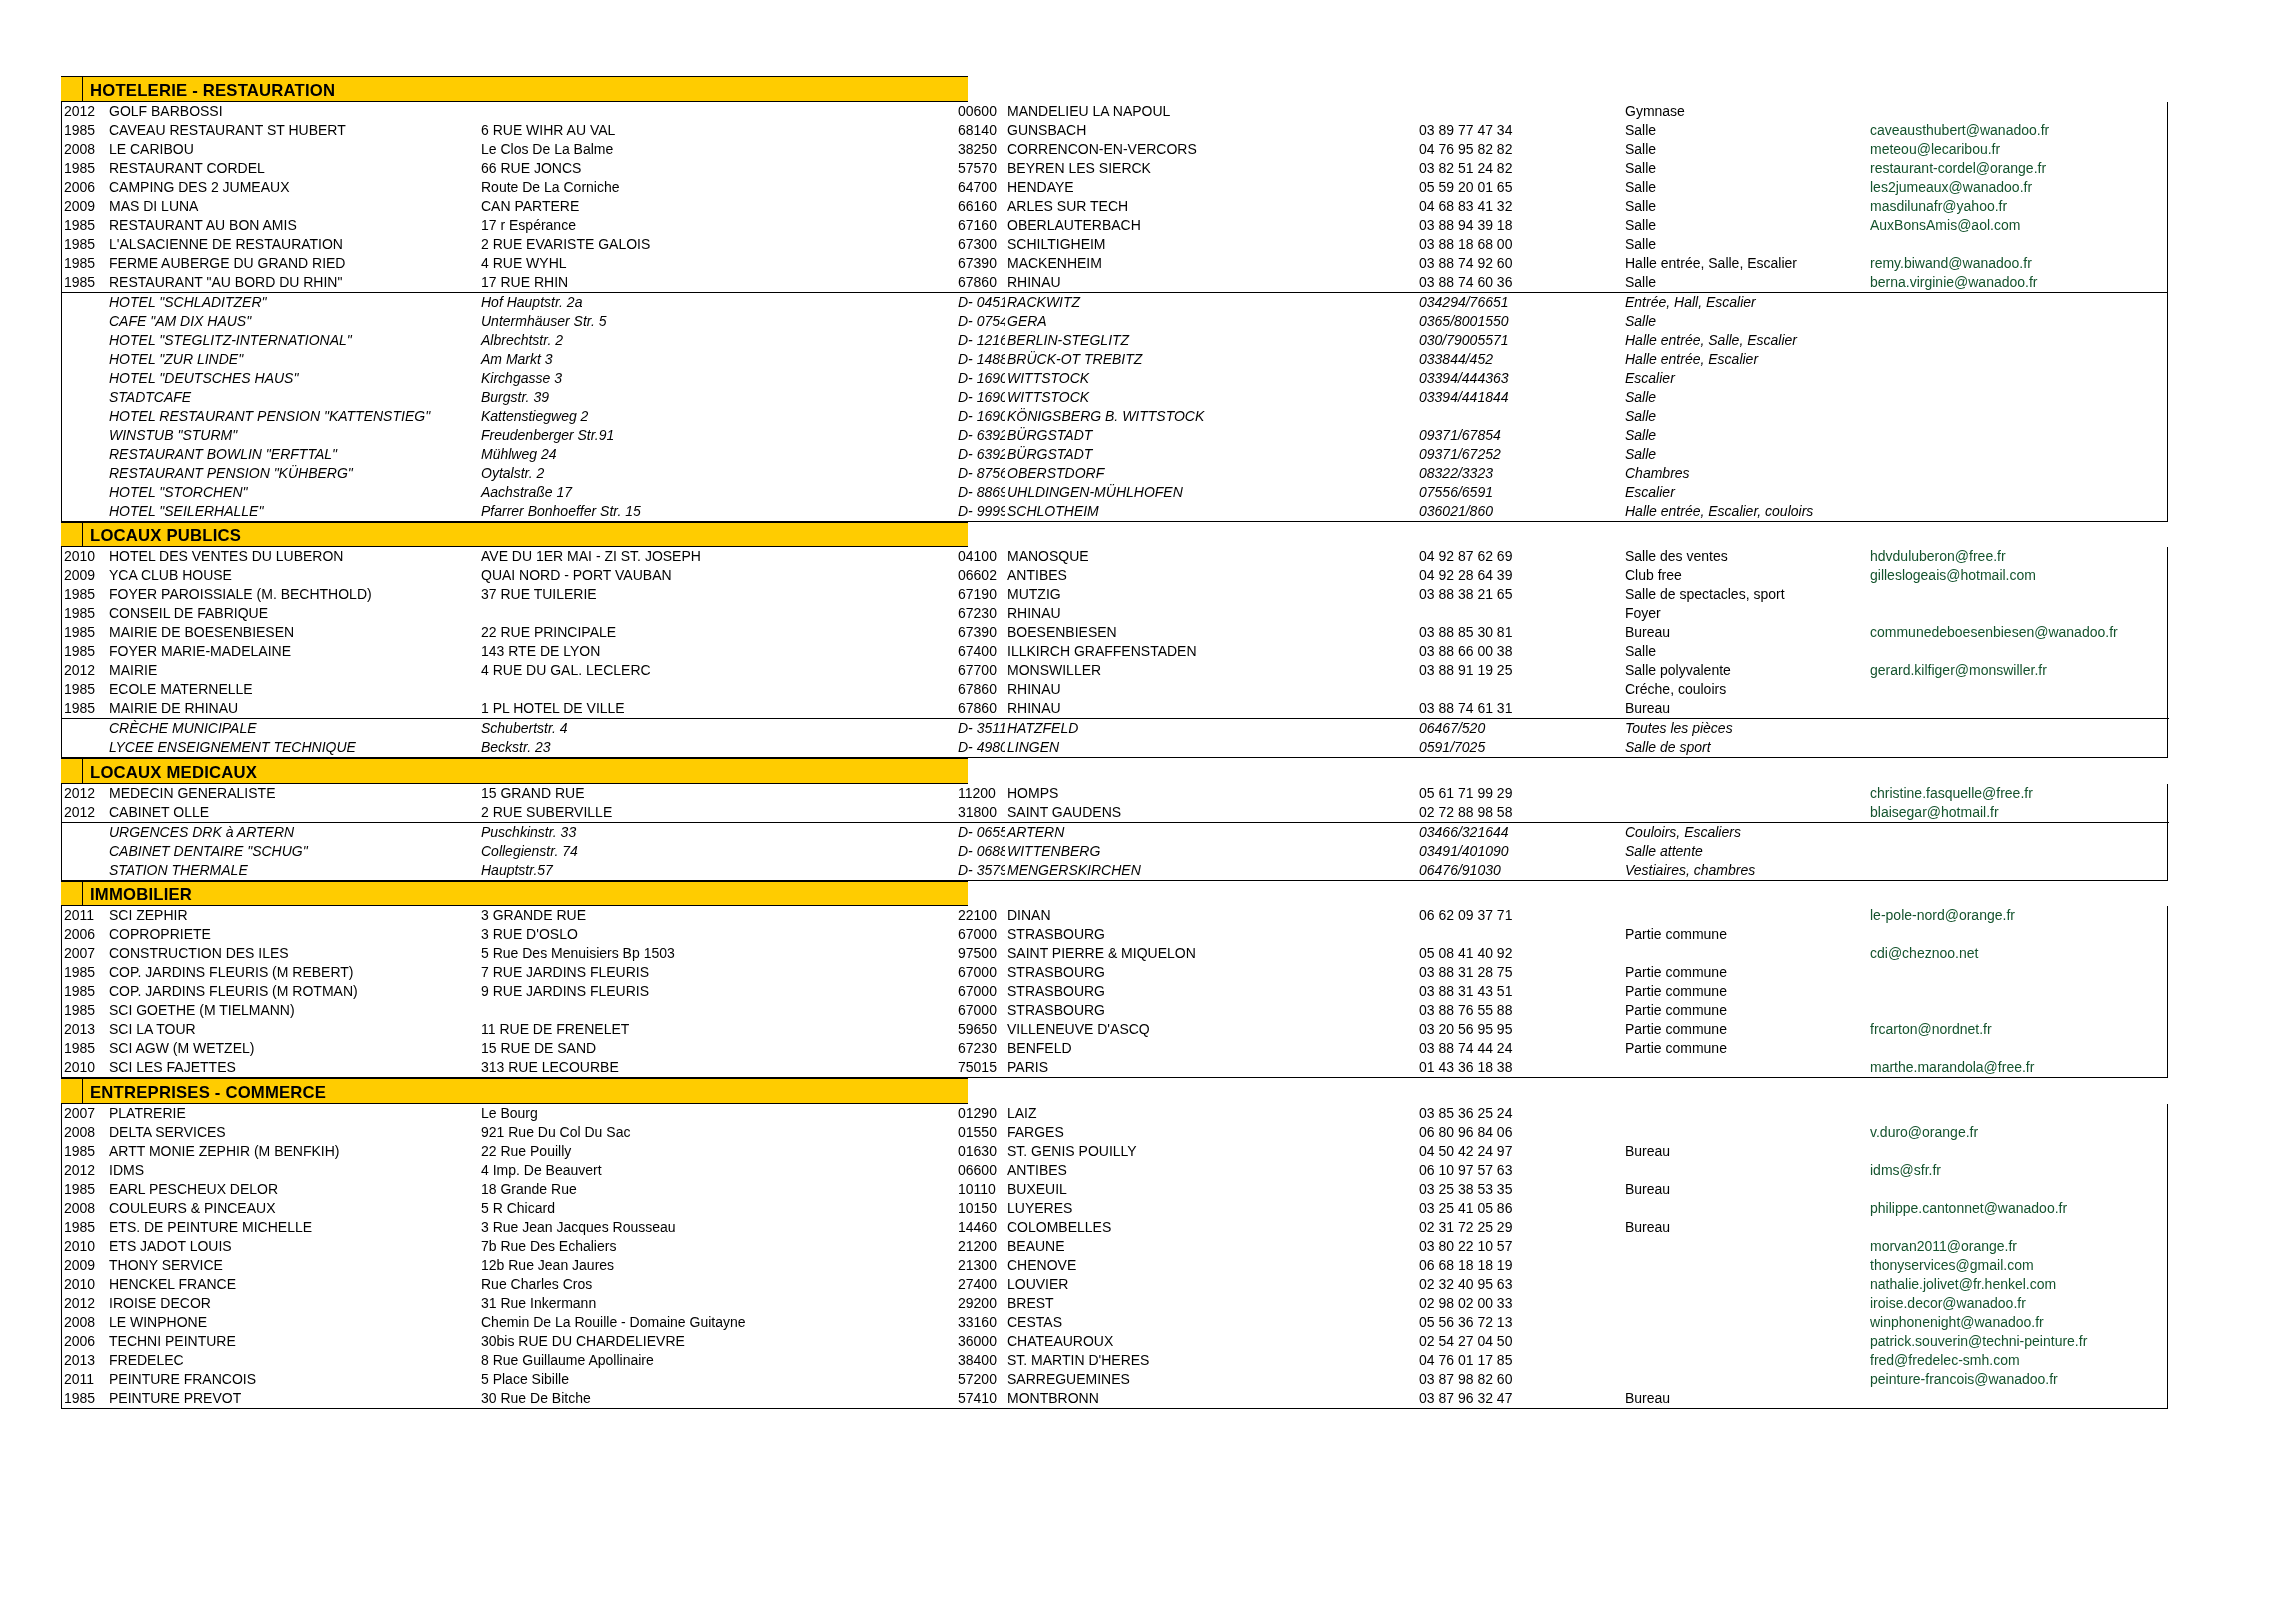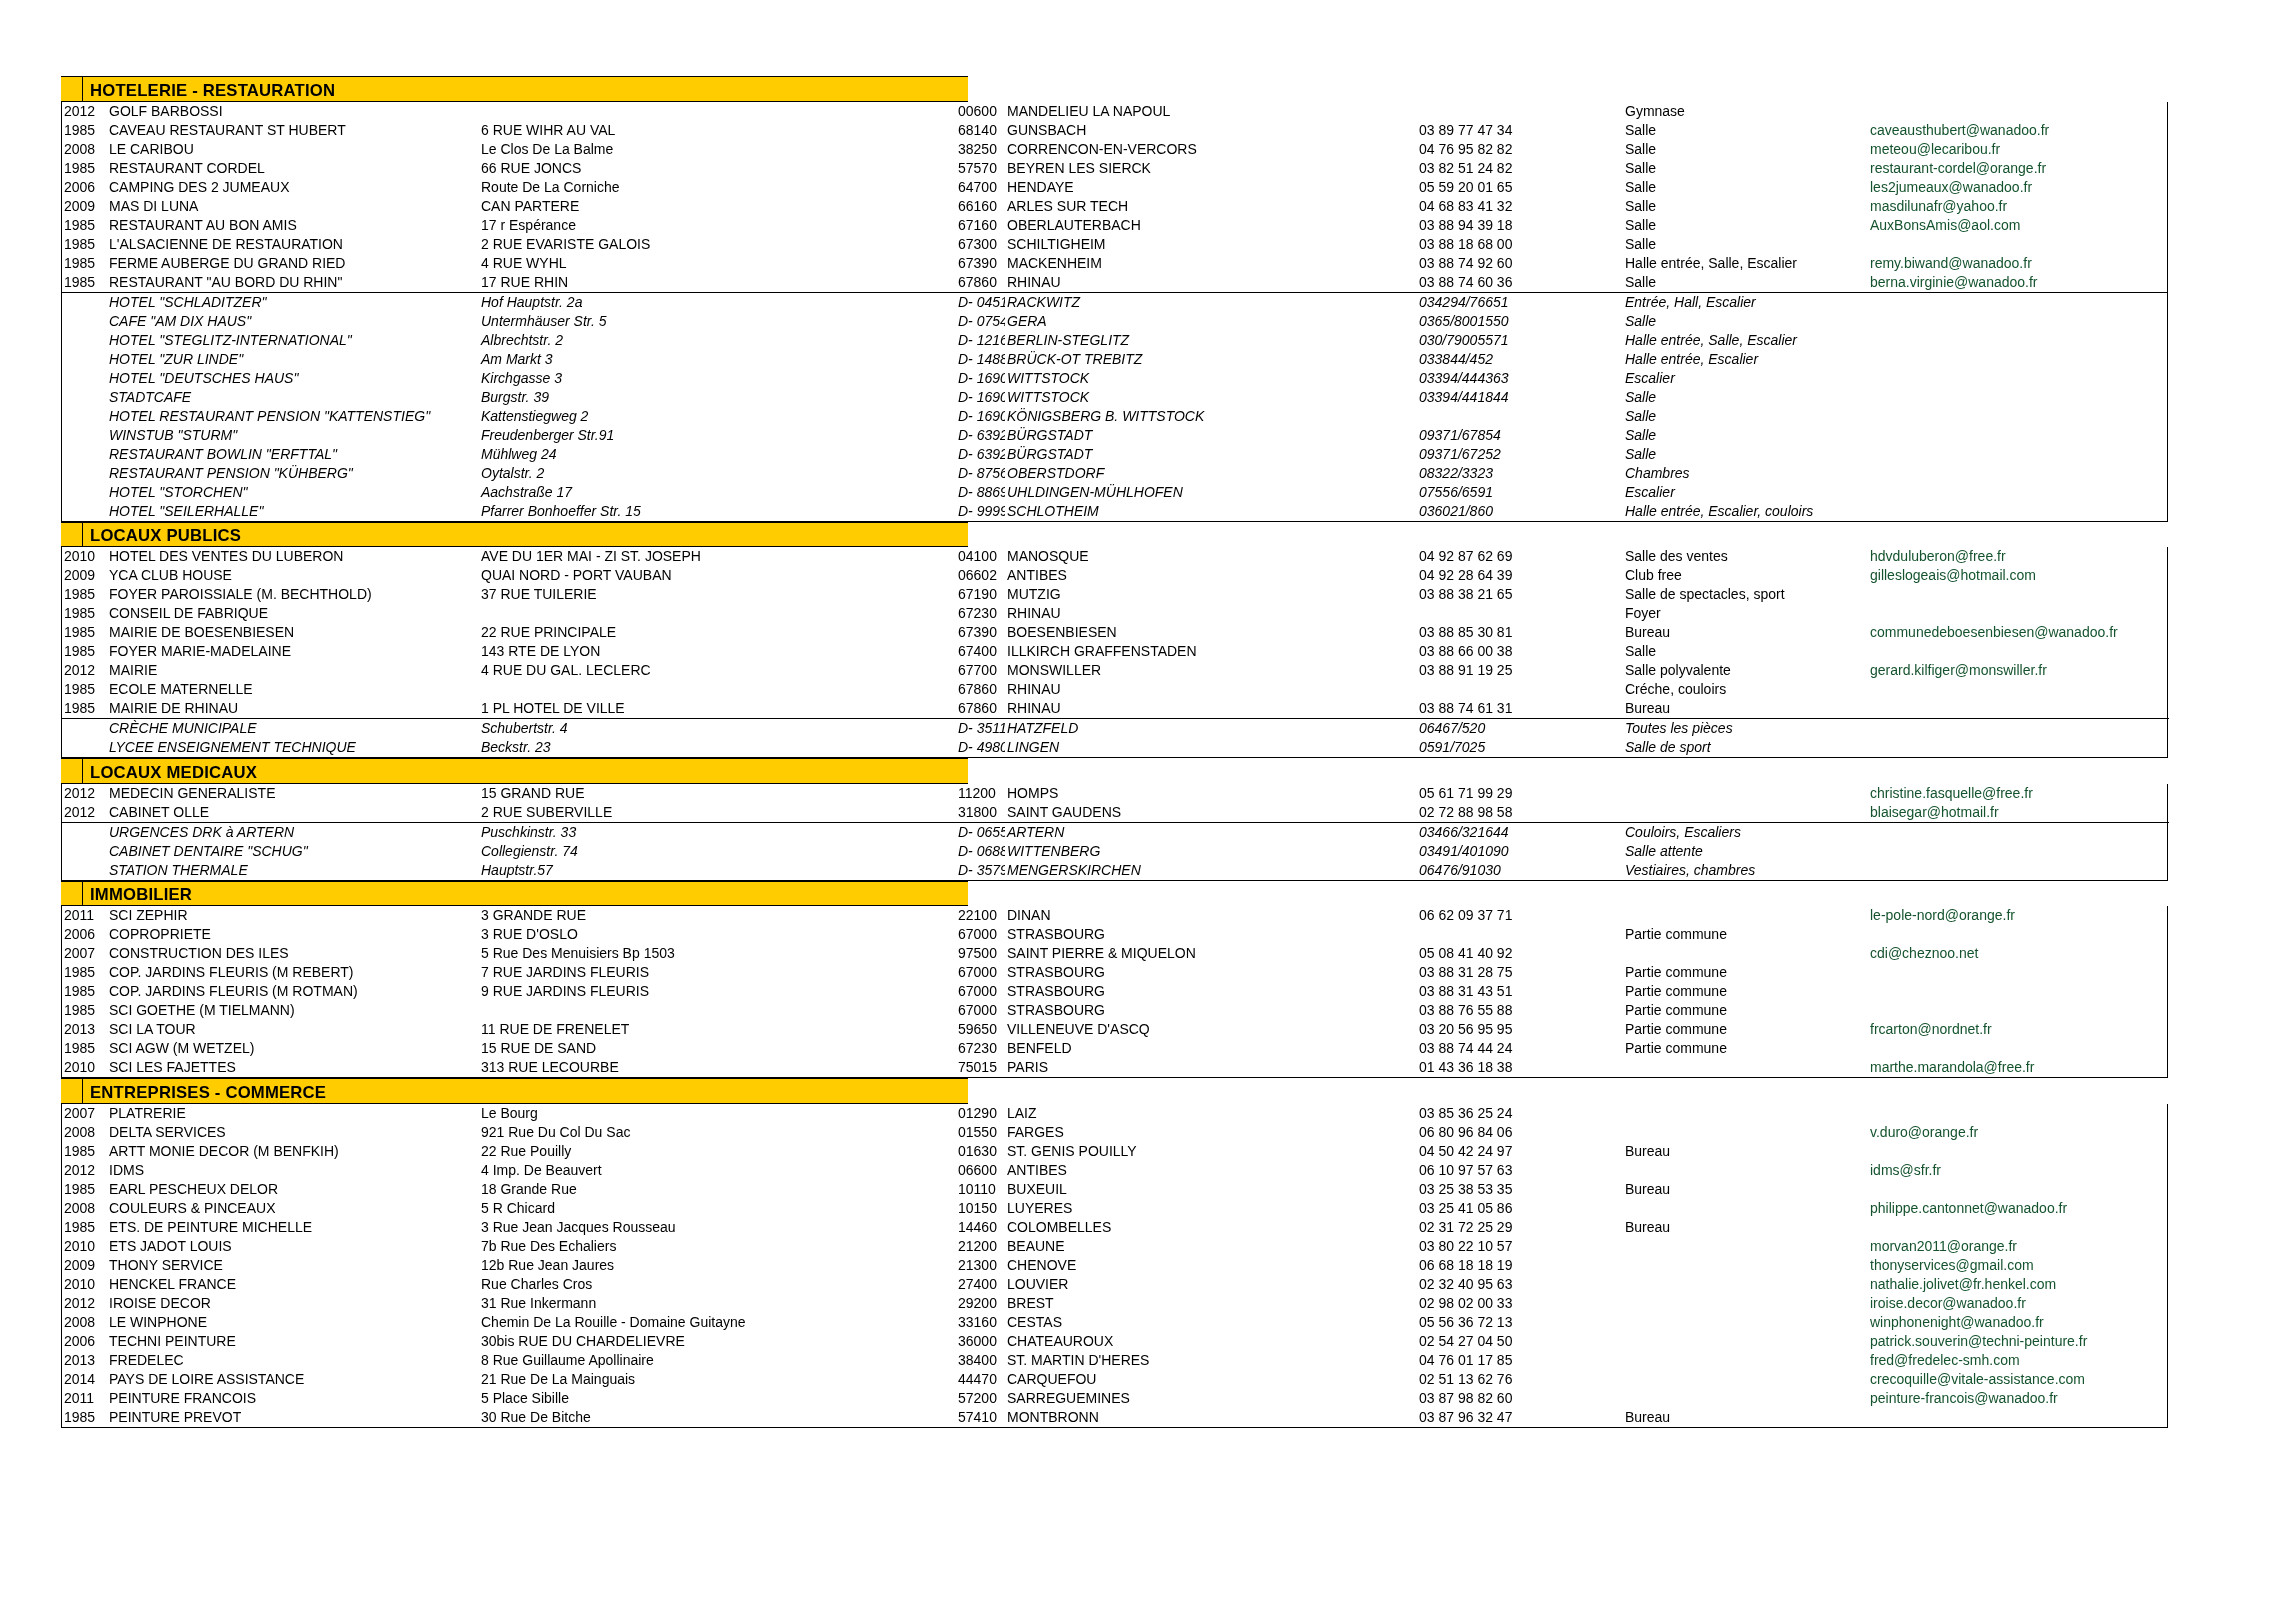--- a/index.html
+++ b/index.html
@@ -705,21 +705,21 @@
             <td>DELTA SERVICES</td>
             <td>921 Rue Du Col Du Sac</td>
             <td>01550</td>
             <td>FARGES</td>
             <td>06 80 96 84 06</td>
             <td></td>
             <td class="mail">v.duro@orange.fr</td>
           </tr>
           <tr>
             <td>1985</td>
-            <td>ARTT MONIE DECOR (M BENFKIH)</td>
+            <td>ARTT MONIE ZEPHIR (M BENFKIH)</td>
             <td>22 Rue Pouilly</td>
             <td>01630</td>
             <td>ST. GENIS POUILLY</td>
             <td>04 50 42 24 97</td>
             <td>Bureau</td>
             <td class="mail"></td>
           </tr>
           <tr>
             <td>2012</td>
             <td>IDMS</td>
@@ -824,30 +824,20 @@
             <td>2013</td>
             <td>FREDELEC</td>
             <td>8 Rue Guillaume Apollinaire</td>
             <td>38400</td>
             <td>ST. MARTIN D'HERES</td>
             <td>04 76 01 17 85</td>
             <td></td>
             <td class="mail">fred@fredelec-smh.com</td>
           </tr>
           <tr>
-            <td>2014</td>
-            <td>PAYS DE LOIRE ASSISTANCE</td>
-            <td>21 Rue De La Mainguais</td>
-            <td>44470</td>
-            <td>CARQUEFOU</td>
-            <td>02 51 13 62 76</td>
-            <td></td>
-            <td class="mail">crecoquille@vitale-assistance.com</td>
-          </tr>
-          <tr>
             <td>2011</td>
             <td>PEINTURE FRANCOIS</td>
             <td>5 Place Sibille</td>
             <td>57200</td>
             <td>SARREGUEMINES</td>
             <td>03 87 98 82 60</td>
             <td></td>
             <td class="mail">peinture-francois@wanadoo.fr</td>
           </tr>
           <tr>

